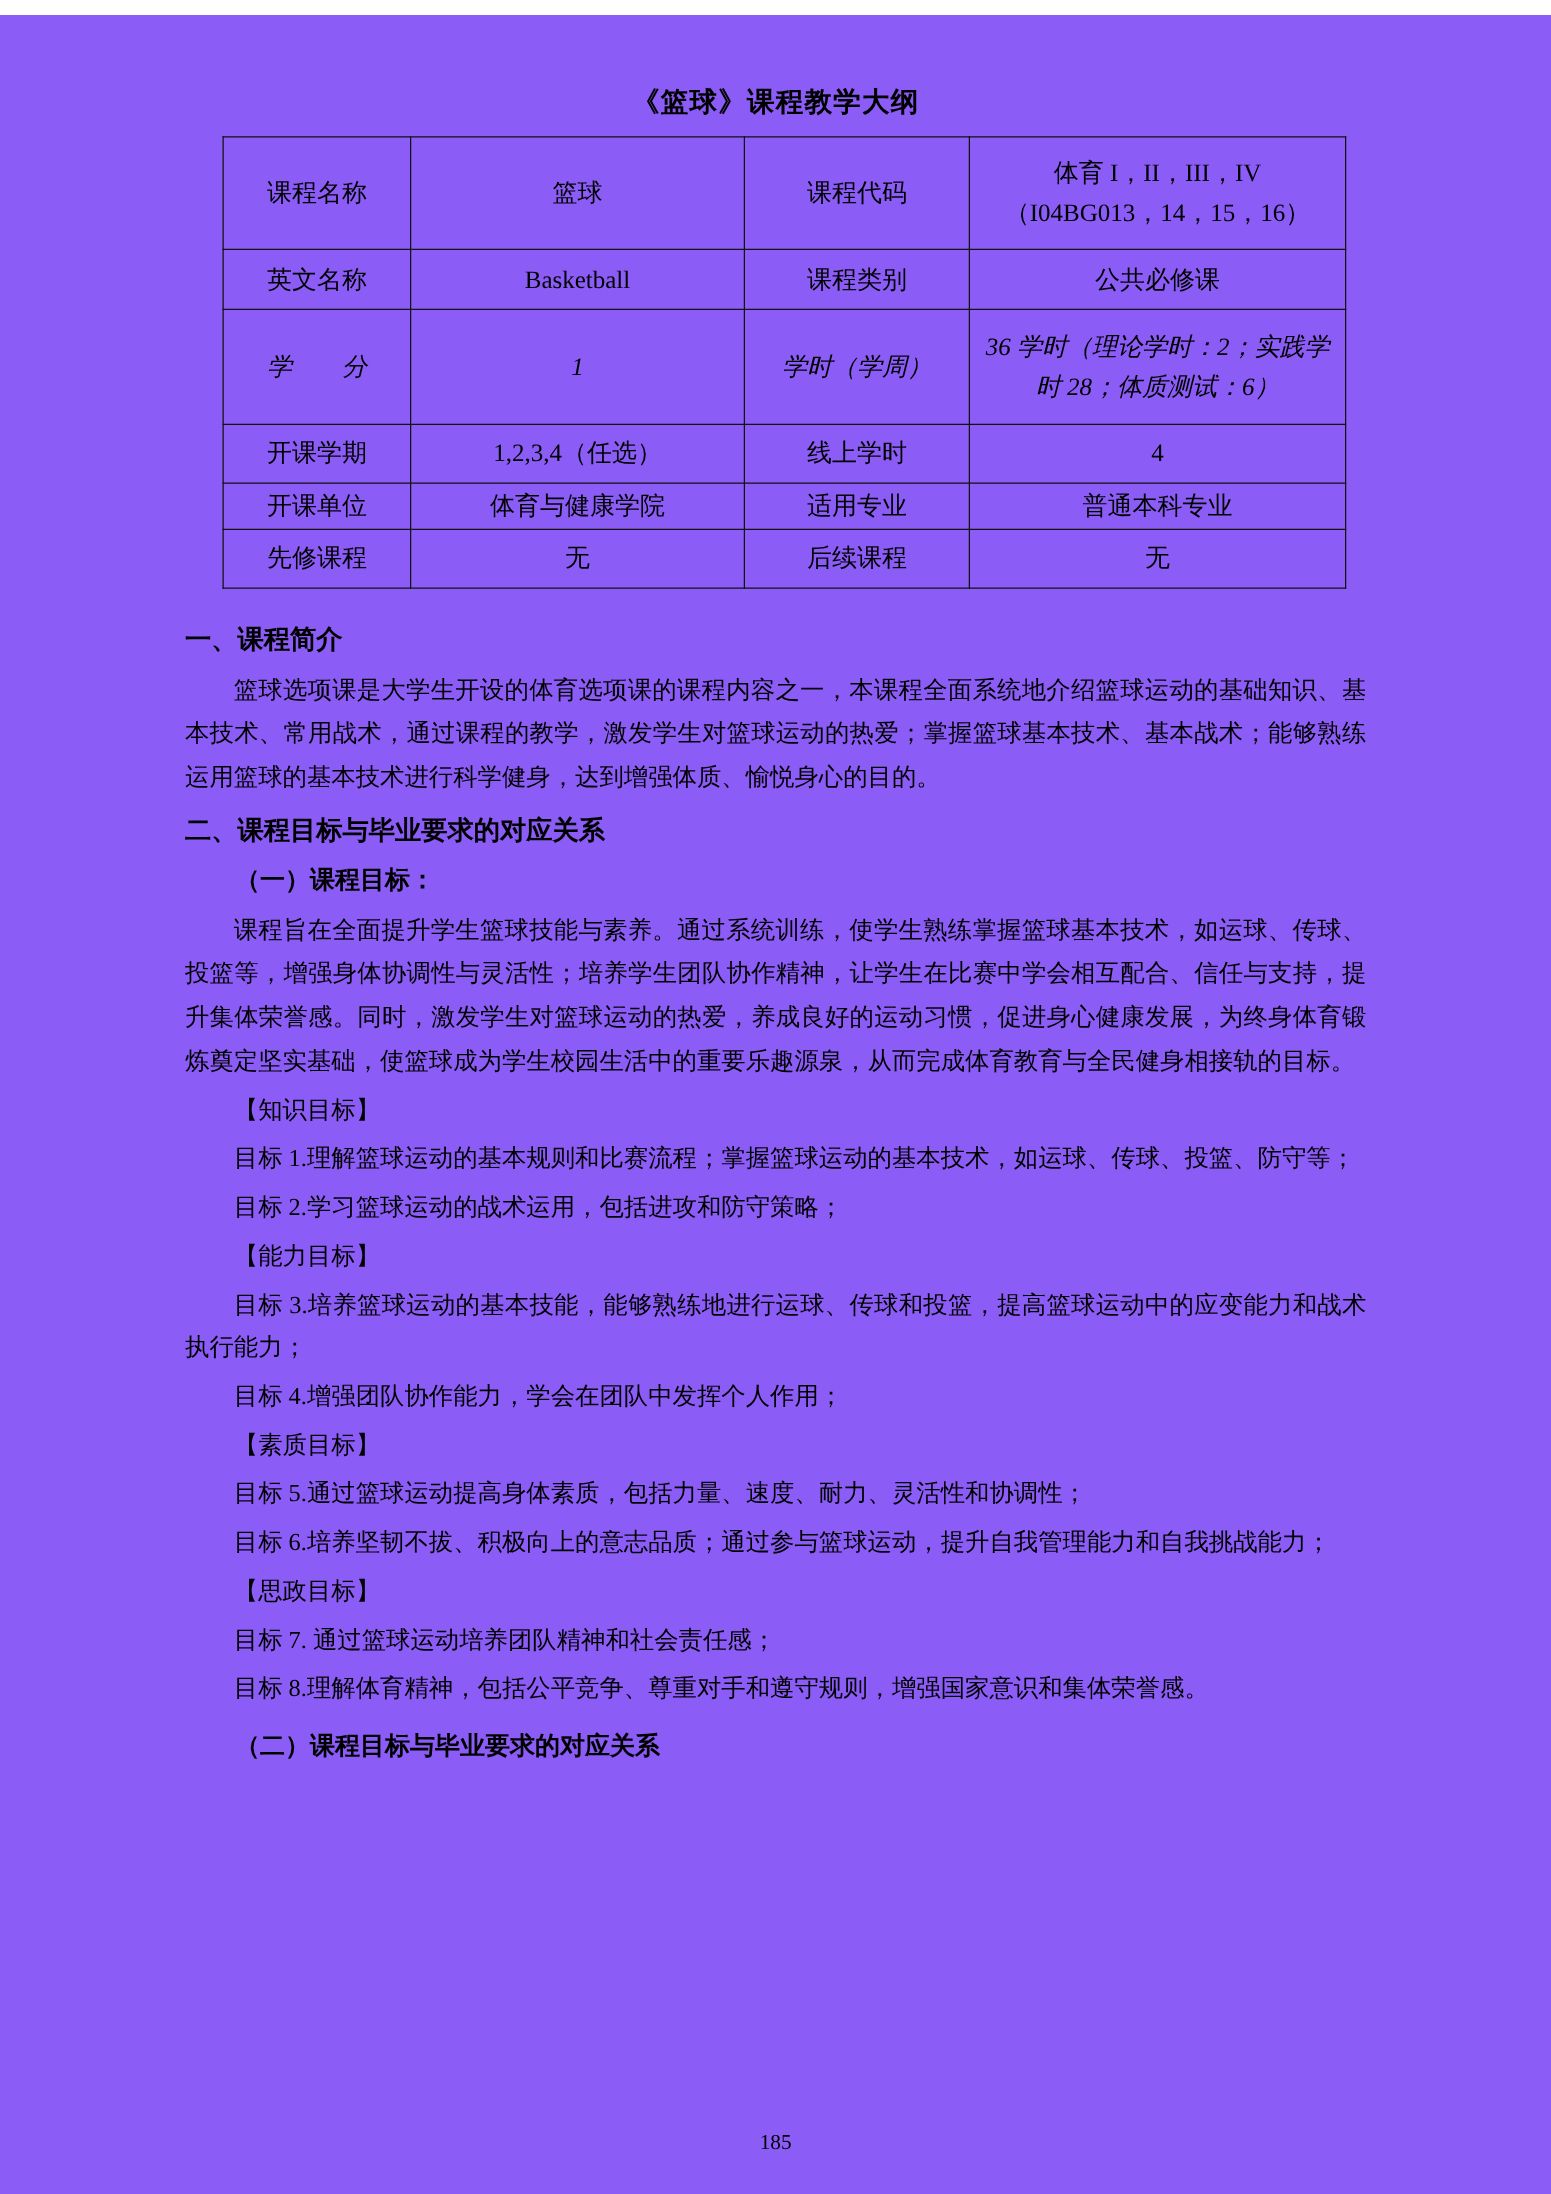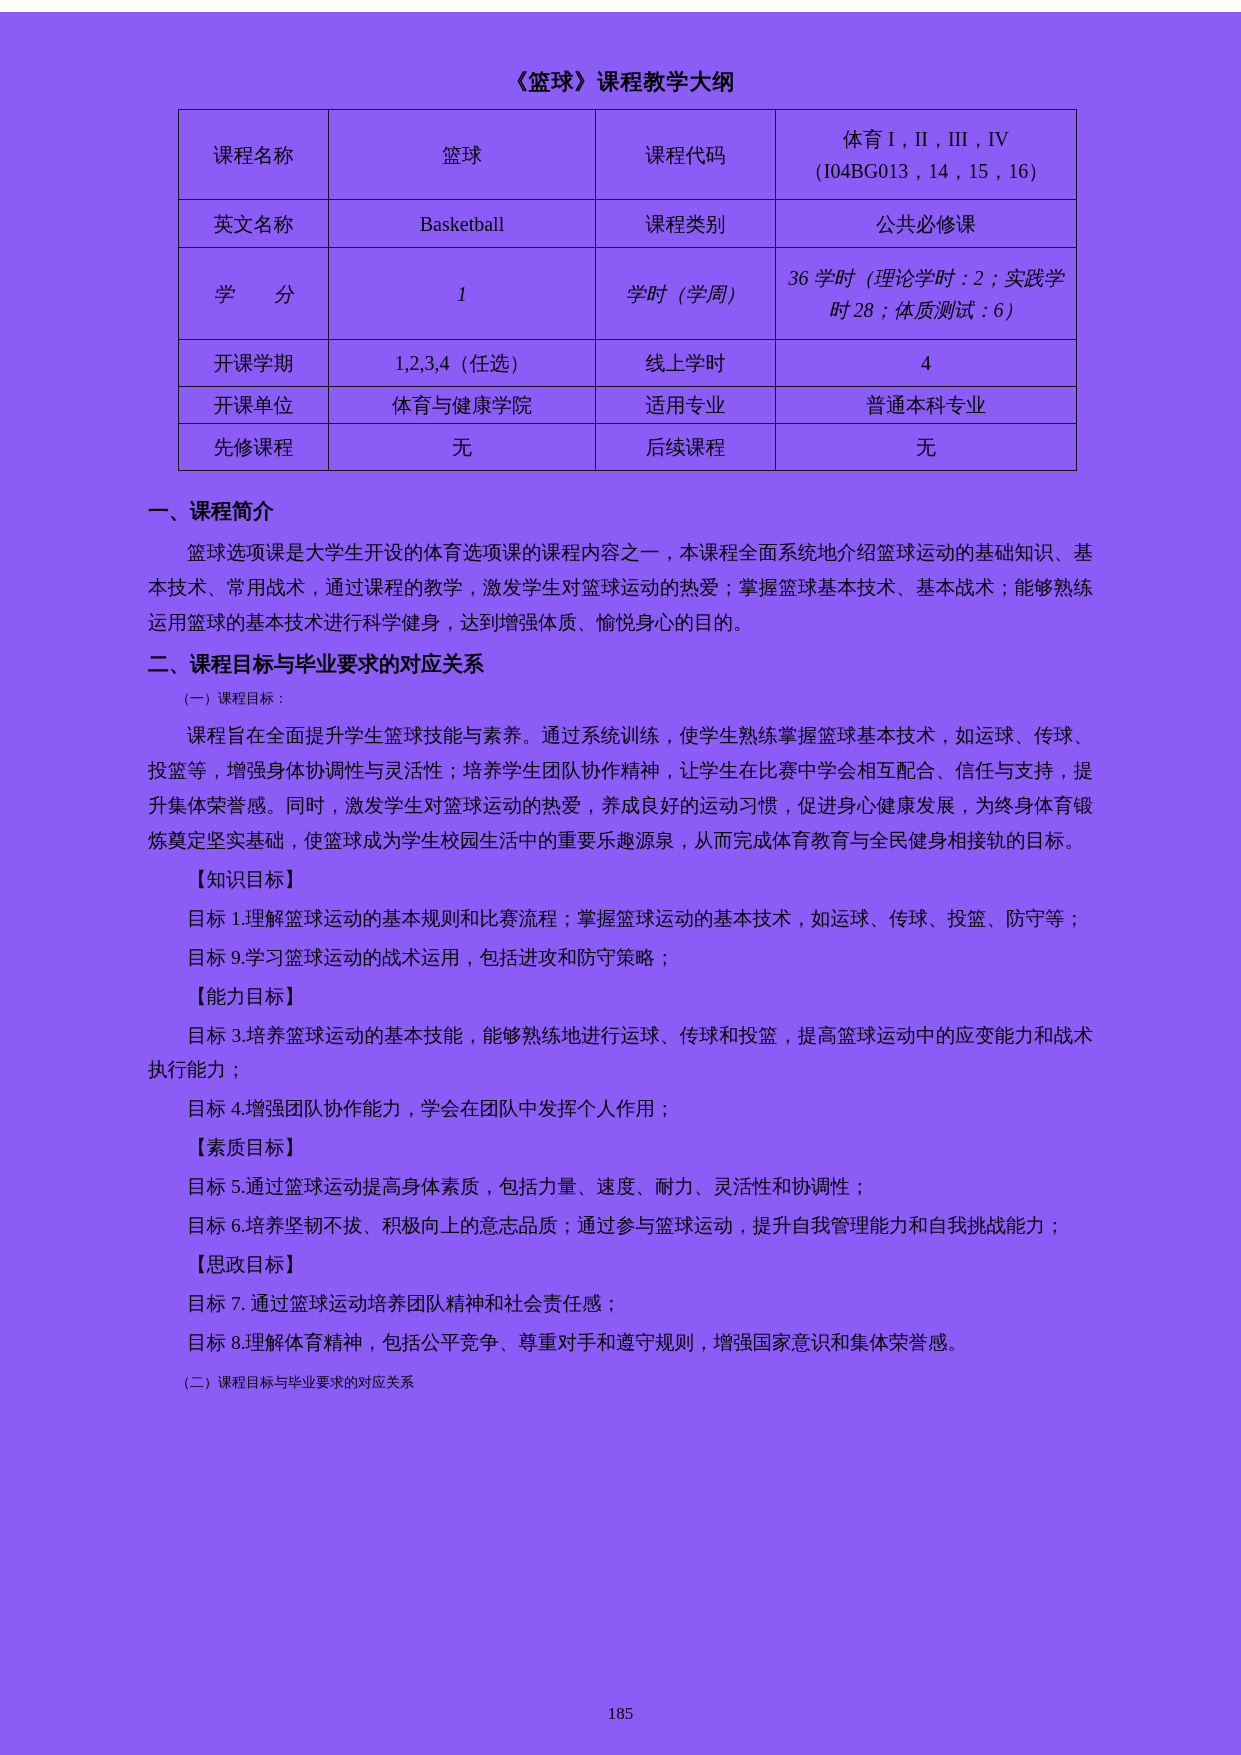--- a/index.html
+++ b/index.html
@@ -47,22 +47,22 @@
   td.left-align { text-align: left; line-height: 36px; padding-left: 12px; padding-right: 8px; }
   .section-heading {
     font-family: "Liberation Sans", "DejaVu Sans", sans-serif;
     font-weight: 700;
     font-size: 21px;
     margin: 26px 0 10px 0;
   }
   .section-heading.second { margin-top: 10px; }
   .sub-heading {
     font-family: "Liberation Sans", "DejaVu Sans", sans-serif;
-    font-weight: 400;
-    font-size: 14px;
+    font-weight: 700;
+    font-size: 20px;
     text-indent: 2em;
     margin: 12px 0 10px 0;
   }
   .sub-heading.last { margin-top: 14px; }
   .body-para {
     font-size: 19.5px;
     line-height: 35px;
     text-align: justify;
     text-indent: 2em;
     margin: 0 0 2px 0;
@@ -142,21 +142,21 @@
   <h2 class="section-heading">一、课程简介</h2>
   <p class="body-para">篮球选项课是大学生开设的体育选项课的课程内容之一，本课程全面系统地介绍篮球运动的基础知识、基本技术、常用战术，通过课程的教学，激发学生对篮球运动的热爱；掌握篮球基本技术、基本战术；能够熟练运用篮球的基本技术进行科学健身，达到增强体质、愉悦身心的目的。</p>
 
   <h2 class="section-heading second">二、课程目标与毕业要求的对应关系</h2>
   <p class="sub-heading">（一）课程目标：</p>
   <p class="body-para">课程旨在全面提升学生篮球技能与素养。通过系统训练，使学生熟练掌握篮球基本技术，如运球、传球、投篮等，增强身体协调性与灵活性；培养学生团队协作精神，让学生在比赛中学会相互配合、信任与支持，提升集体荣誉感。同时，激发学生对篮球运动的热爱，养成良好的运动习惯，促进身心健康发展，为终身体育锻炼奠定坚实基础，使篮球成为学生校园生活中的重要乐趣源泉，从而完成体育教育与全民健身相接轨的目标。</p>
 
   <div>
     <p class="objective">【知识目标】</p>
     <p class="objective">目标 1.理解篮球运动的基本规则和比赛流程；掌握篮球运动的基本技术，如运球、传球、投篮、防守等；</p>
-    <p class="objective">目标 9.学习篮球运动的战术运用，包括进攻和防守策略；</p>
+    <p class="objective">目标 2.学习篮球运动的战术运用，包括进攻和防守策略；</p>
     <p class="objective">【能力目标】</p>
     <p class="objective">目标 3.培养篮球运动的基本技能，能够熟练地进行运球、传球和投篮，提高篮球运动中的应变能力和战术执行能力；</p>
     <p class="objective">目标 4.增强团队协作能力，学会在团队中发挥个人作用；</p>
     <p class="objective">【素质目标】</p>
     <p class="objective">目标 5.通过篮球运动提高身体素质，包括力量、速度、耐力、灵活性和协调性；</p>
     <p class="objective">目标 6.培养坚韧不拔、积极向上的意志品质；通过参与篮球运动，提升自我管理能力和自我挑战能力；</p>
     <p class="objective">【思政目标】</p>
     <p class="objective">目标 7. 通过篮球运动培养团队精神和社会责任感；</p>
     <p class="objective">目标 8.理解体育精神，包括公平竞争、尊重对手和遵守规则，增强国家意识和集体荣誉感。</p>
   </div>

